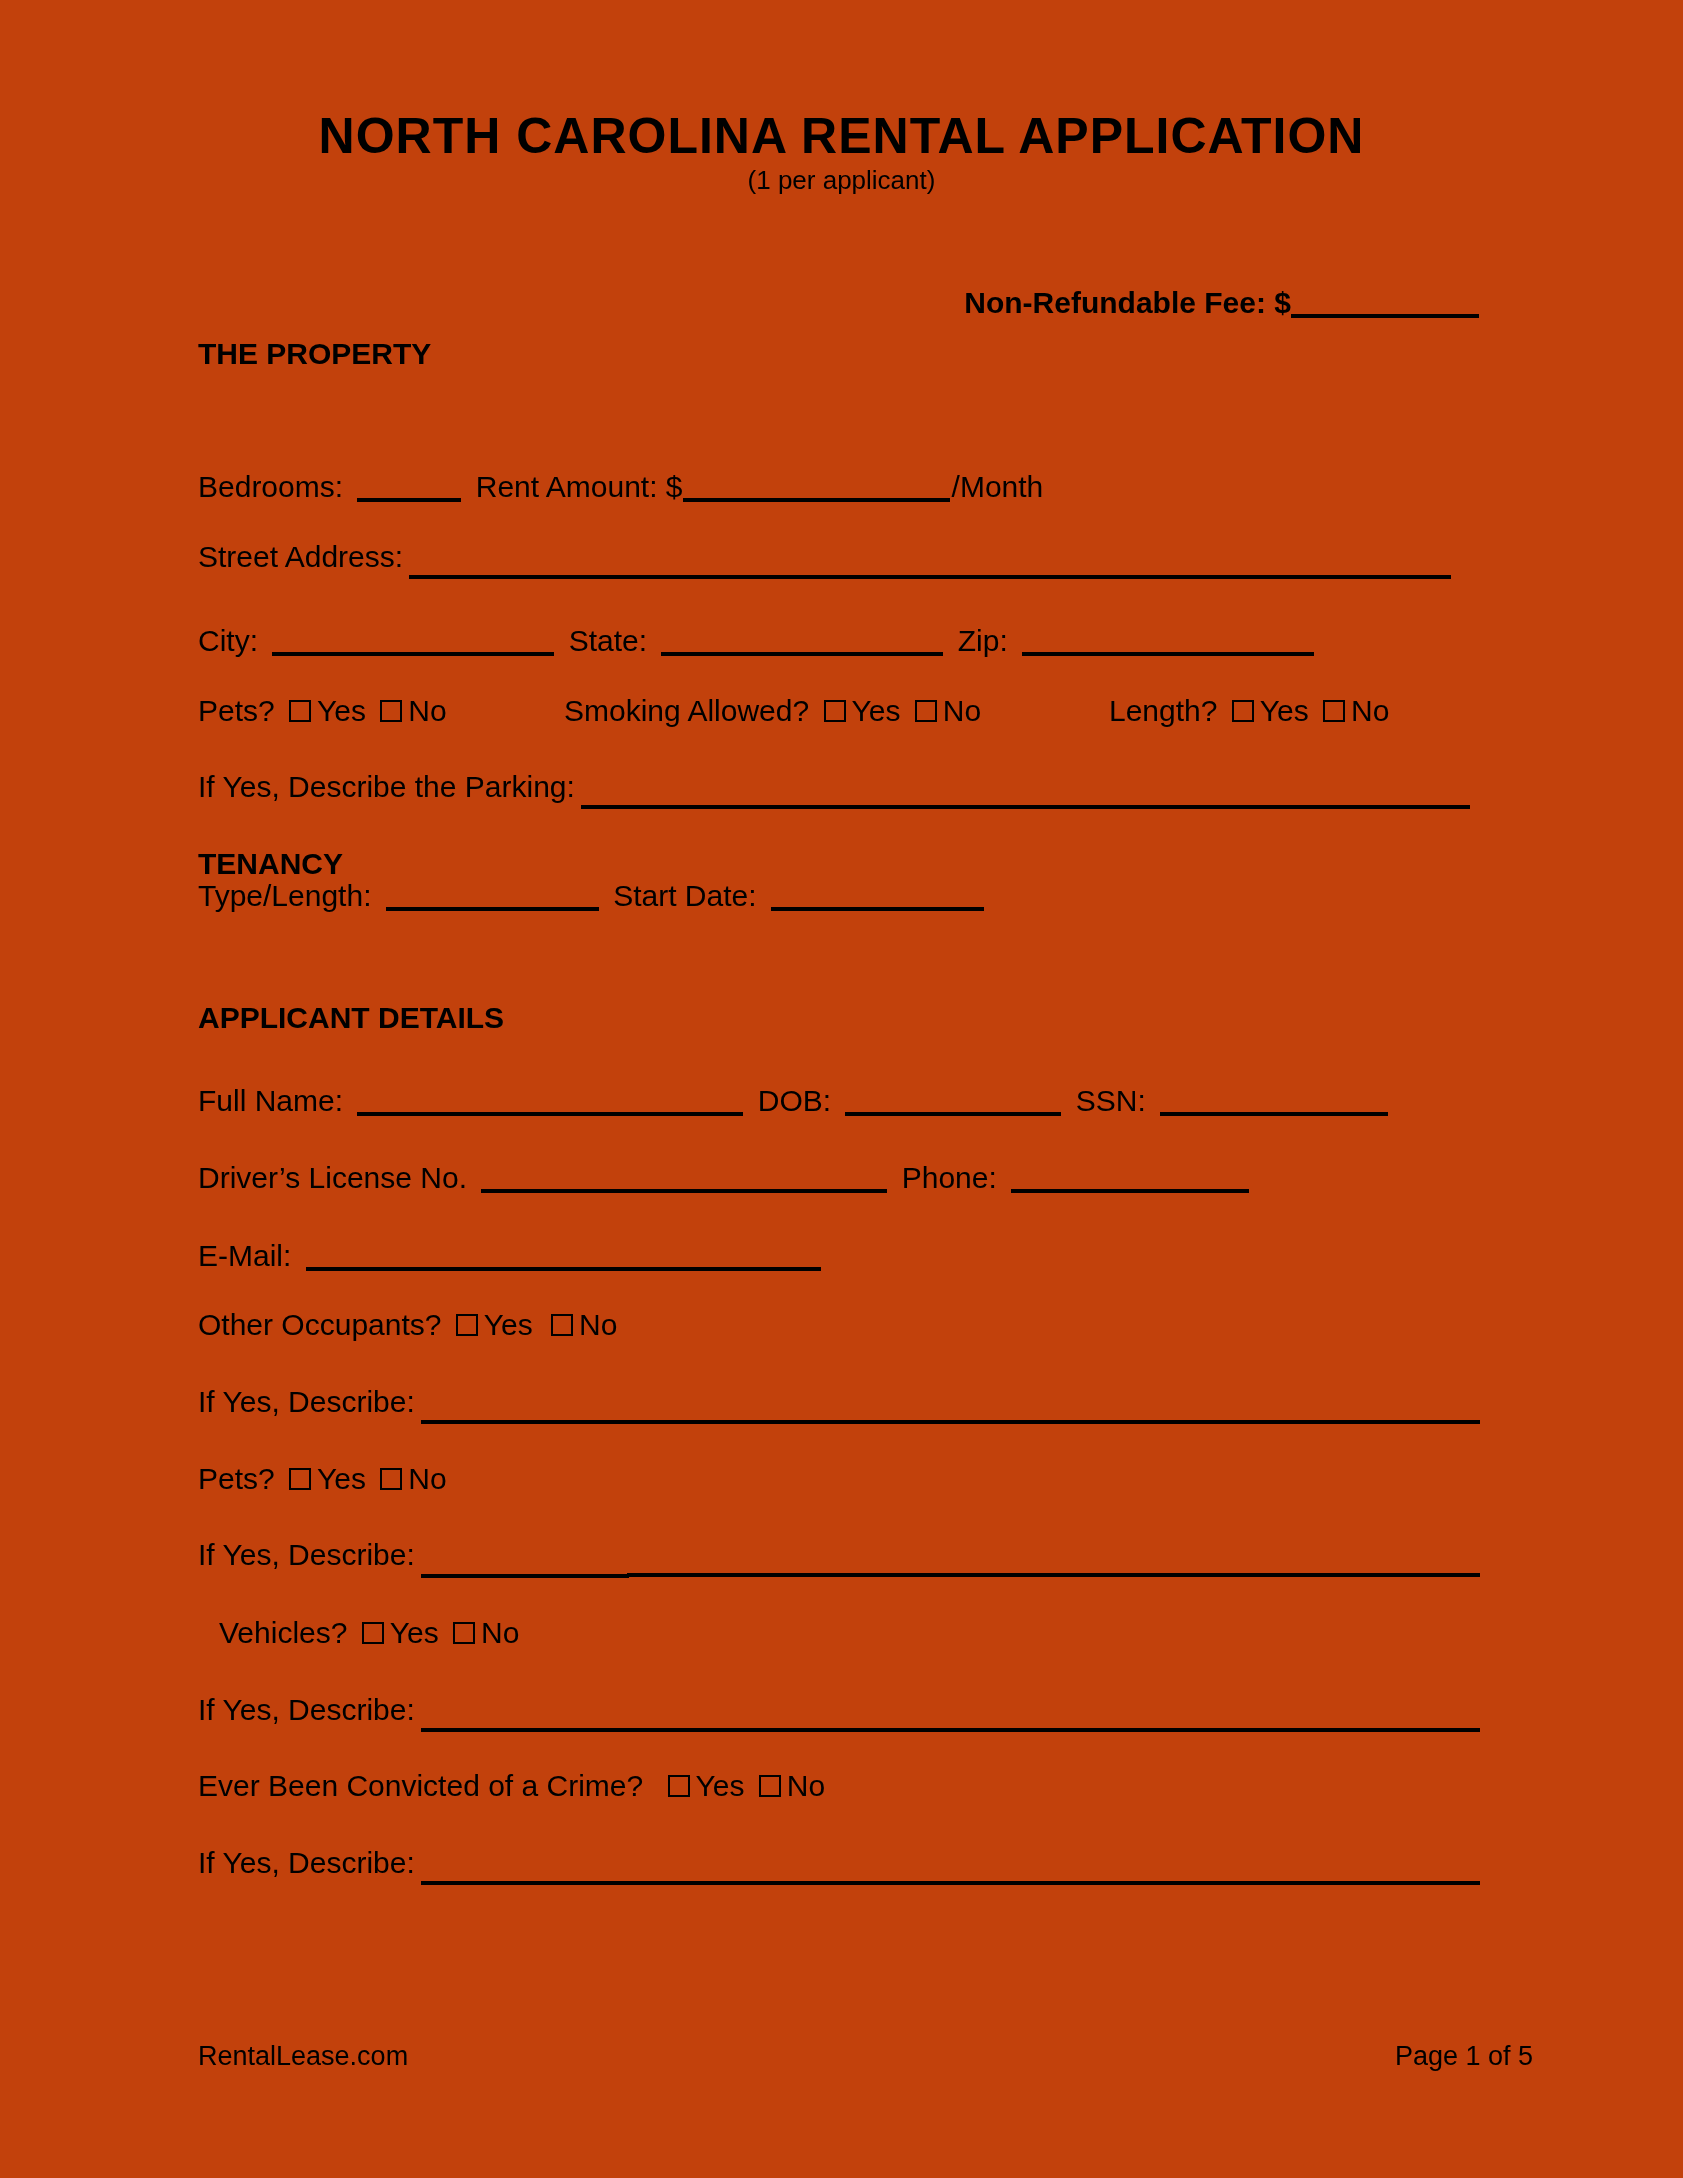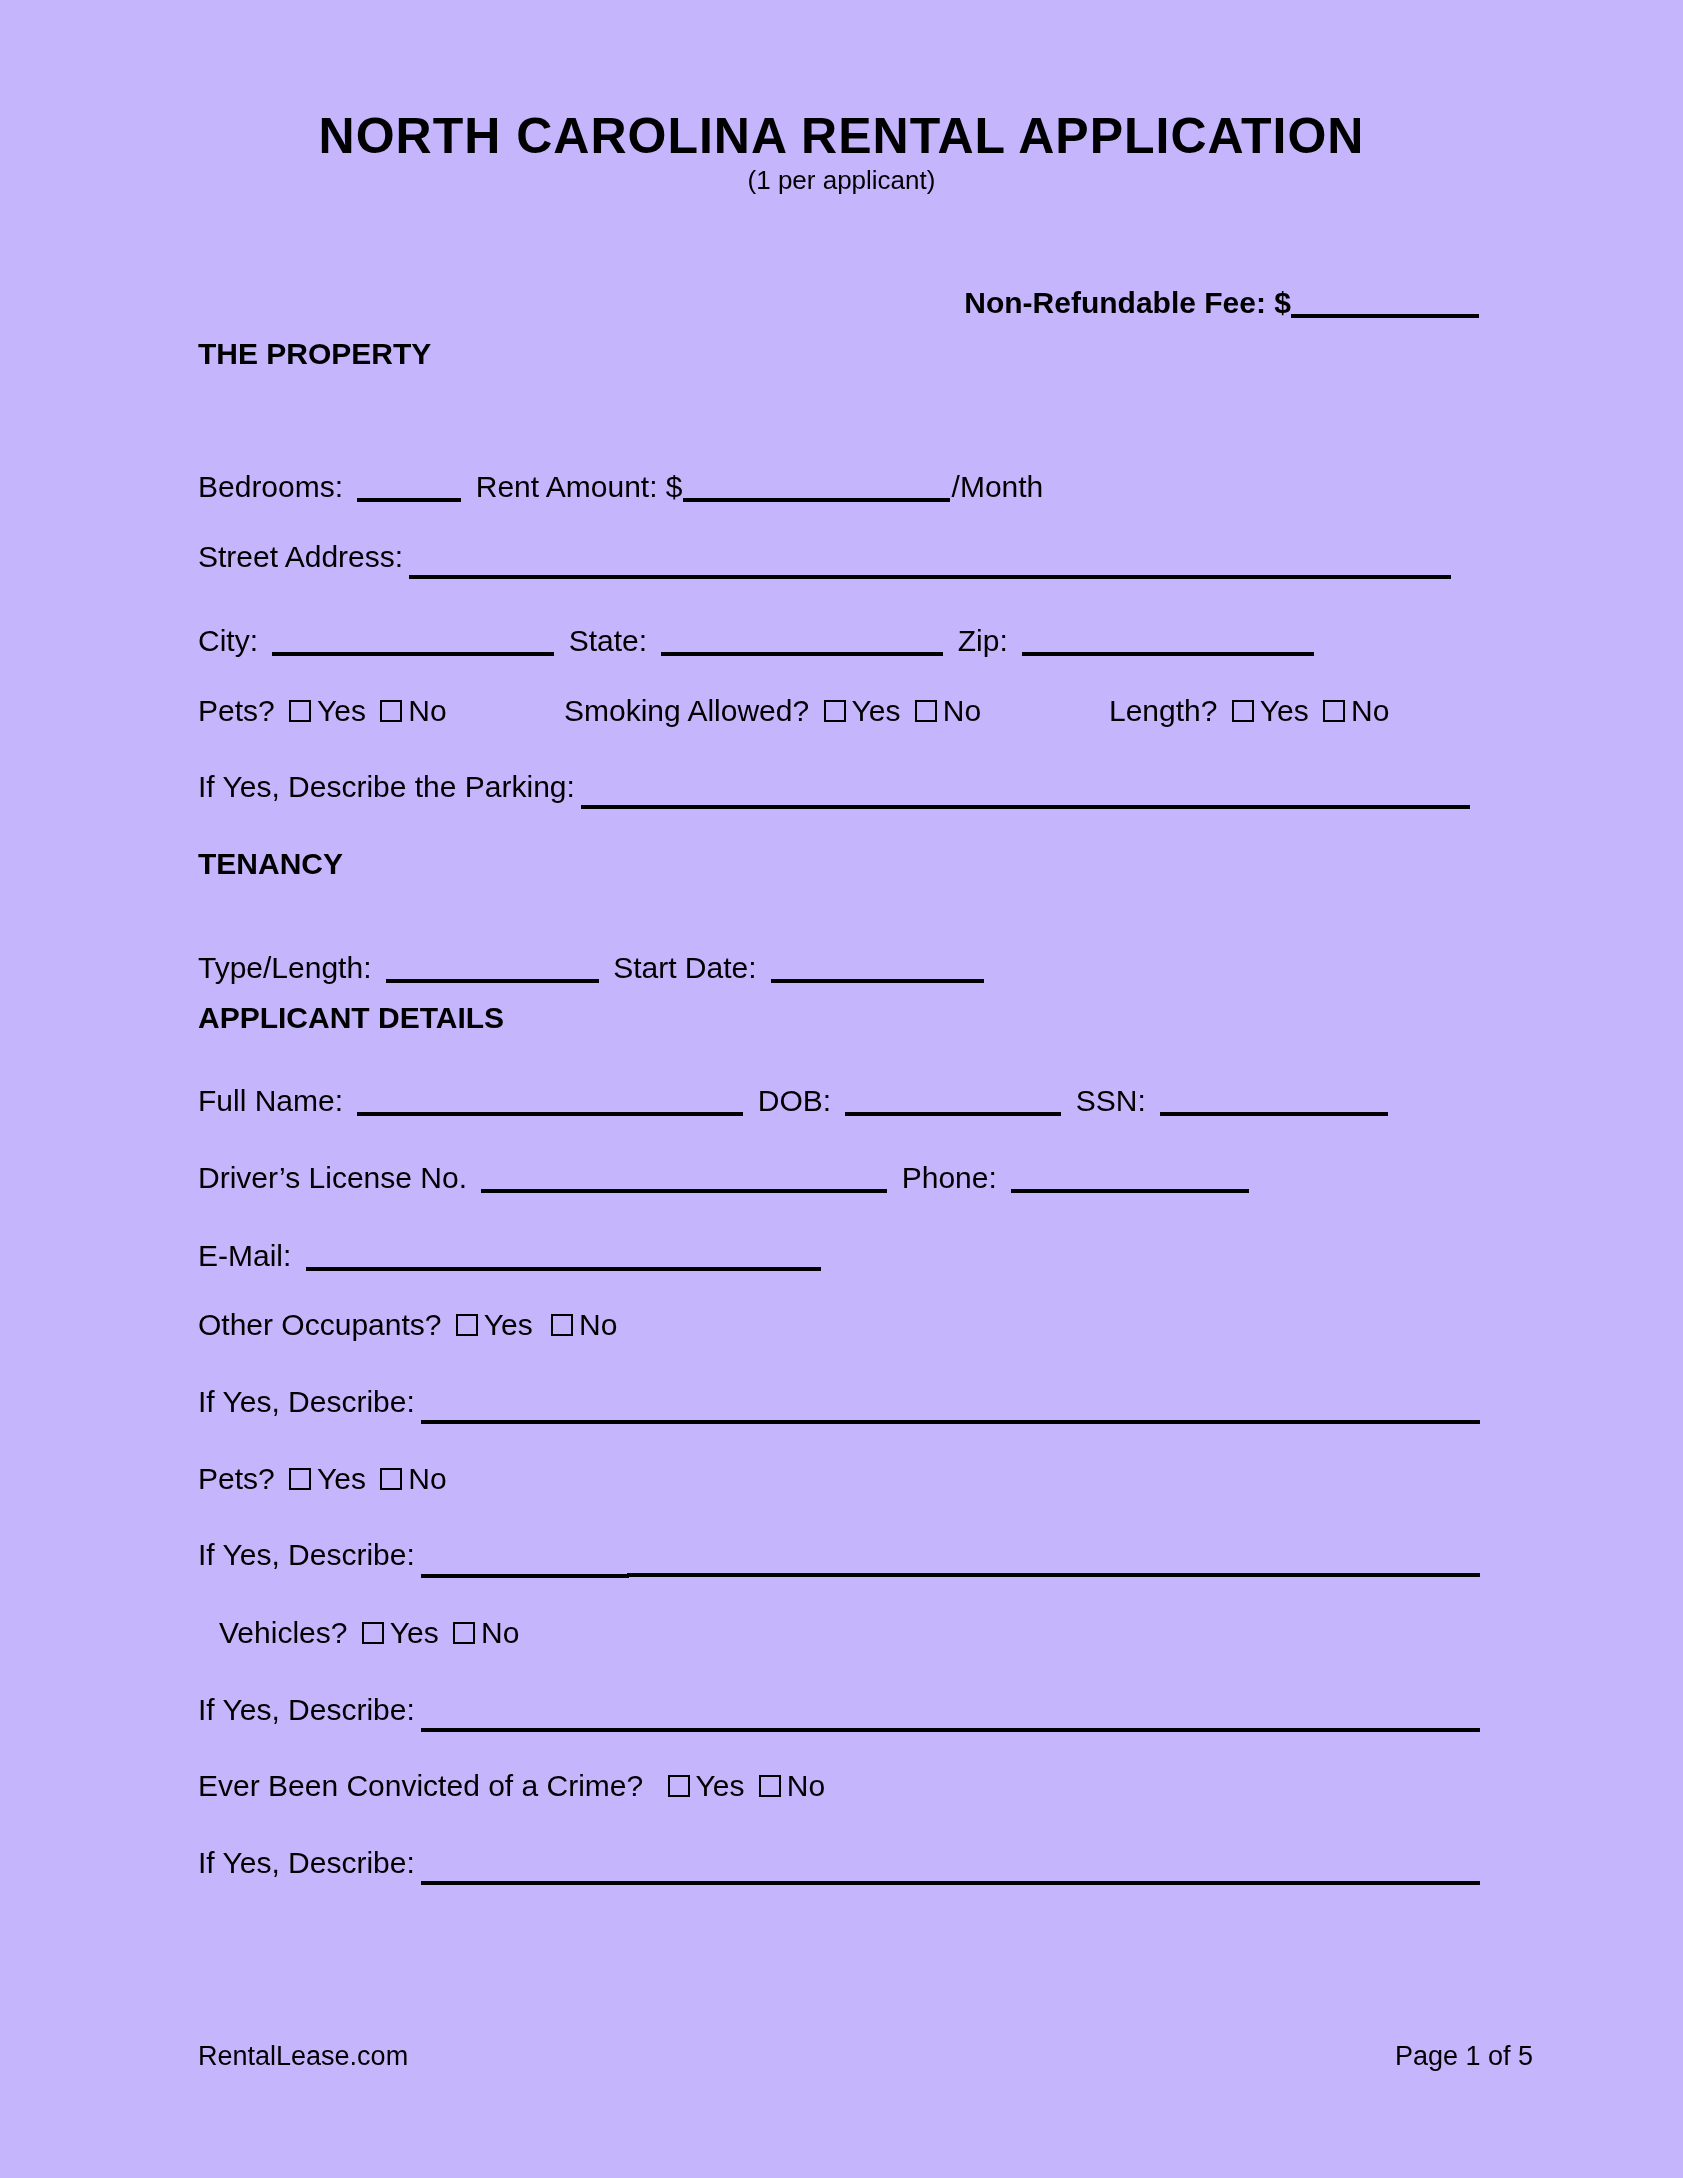--- a/index.html
+++ b/index.html
@@ -1,20 +1,20 @@
 <!DOCTYPE html>
 <html><head>
 <meta charset="utf-8">
 <style>
   html,body { margin:0; padding:0; background:#888; }
   .page {
     position:relative;
     width:1683px; height:2178px;
     margin:0 auto;
-    background:#c4b5fd;
+    background:#c2410c;
     font-family:"Liberation Sans", sans-serif;
     color:#000;
     overflow:hidden;
   }
   .title {
     position:absolute; top:111px; left:0; width:100%;
     text-align:center; font-size:50px; font-weight:bold;
     letter-spacing:1px; line-height:1; white-space:nowrap;
   }
   .subtitle {
@@ -101,21 +101,21 @@
     </span>
   </div>
 
   <div class="row flex" style="top:770px;">
     <span>If Yes, Describe the Parking:</span>
     <span class="ul grow" style="margin-right:15px;"></span>
   </div>
 
   <div class="row heading" style="top:847px;">TENANCY</div>
 
-  <div class="row" style="top:944px;">
+  <div class="row" style="top:872px;">
     <span>Type/Length:</span>
     <span class="ul" style="width:213px;"></span>
     <span>Start Date:</span>
     <span class="ul" style="width:213px;"></span>
   </div>
 
   <div class="row heading" style="top:1001px;">APPLICANT DETAILS</div>
 
   <div class="row" style="top:1077px;">
     <span>Full Name:</span>

